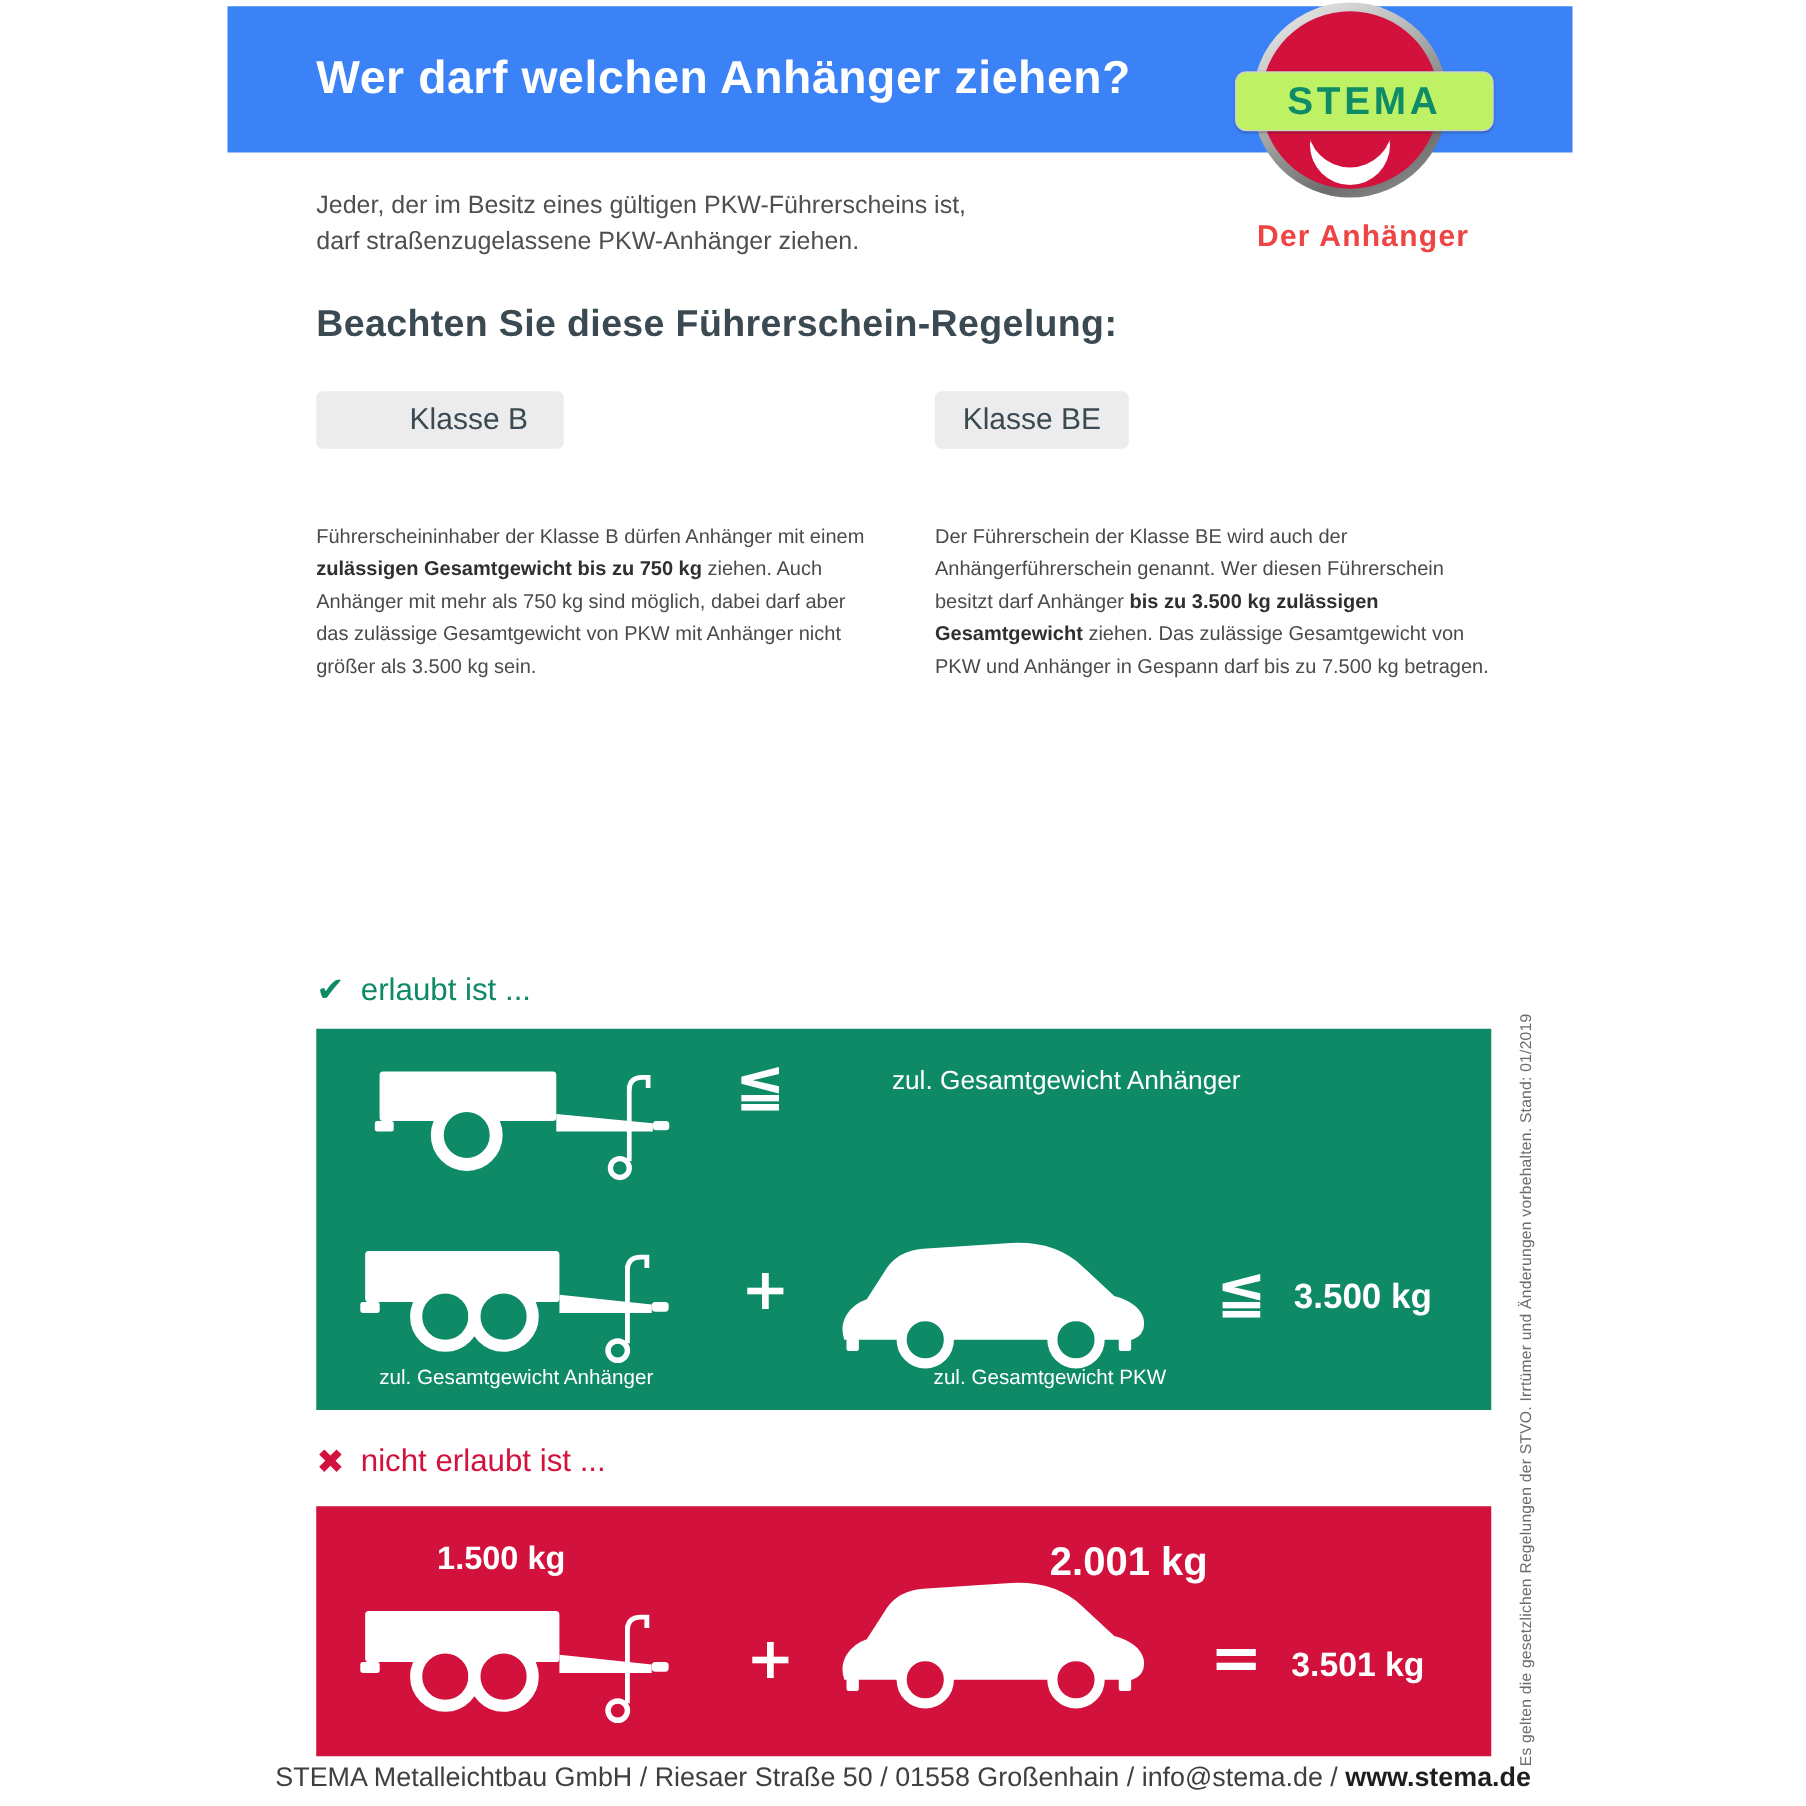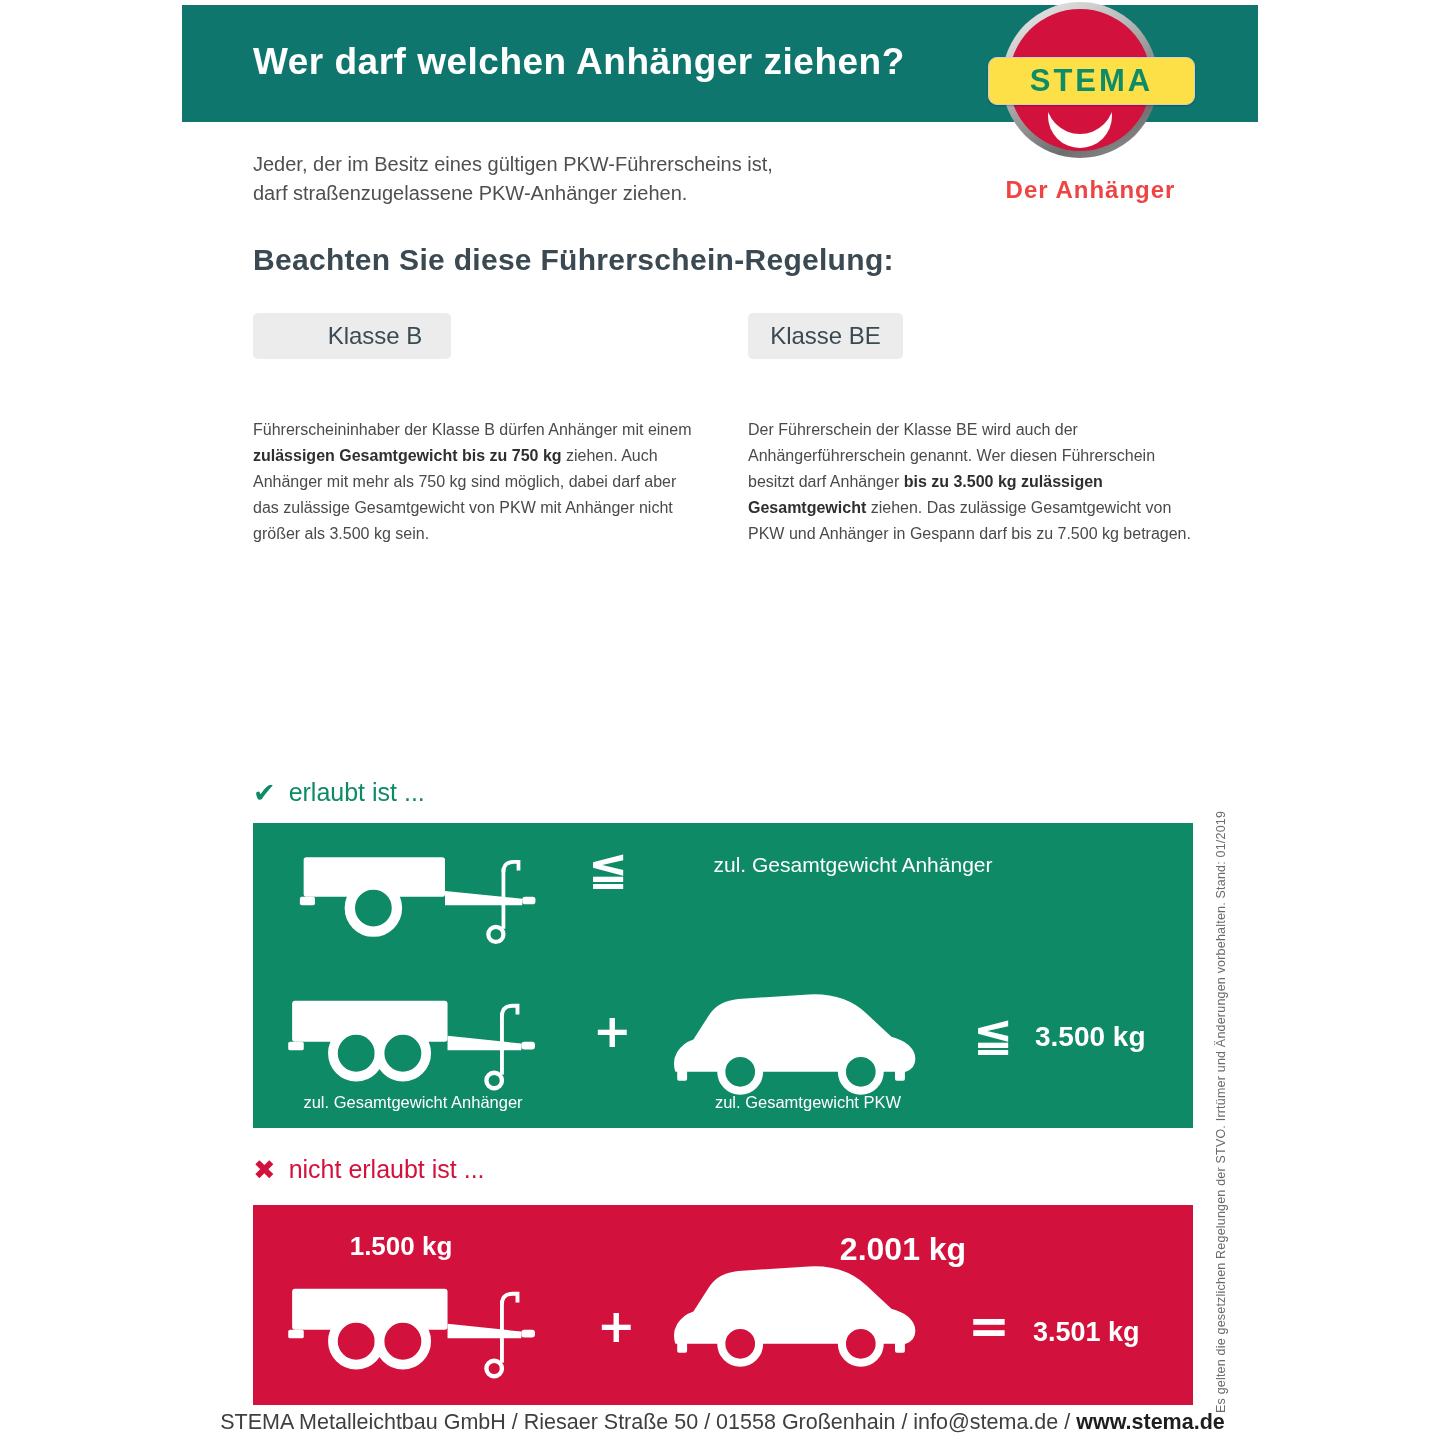--- a/index.html
+++ b/index.html
@@ -1,33 +1,33 @@
 <!DOCTYPE html>
 <html><head>
 <meta charset="utf-8">
 <style>
   html,body{margin:0;padding:0;background:#fff;}
   .page{
     position:relative;width:1445px;height:1445px;background:#ffffff;
     font-family:"Liberation Sans",sans-serif;overflow:hidden;
   }
   
-  .banner{position:absolute;left:182px;top:5px;width:1076px;height:117px;background:#0f766e;}
+  .banner{position:absolute;left:182px;top:5px;width:1076px;height:117px;background:#3b82f6;}
   .banner h1{
     margin:0;position:absolute;left:71px;top:36px;color:#ffffff;
     font-size:37px;font-weight:600;letter-spacing:.5px;white-space:nowrap;
   }
   .logo{position:absolute;left:1002px;top:2px;width:156px;height:156px;}
   .logo .ring{position:absolute;inset:0;border-radius:50%;
     background:linear-gradient(150deg,#f2f2f2 0%,#bcbcbc 35%,#6d6d6d 75%,#9a9a9a 100%);}
   .logo .disc{position:absolute;inset:7px;border-radius:50%;background:#d2113c;}
   .logo .crescent-w{position:absolute;left:46px;top:82px;width:64px;height:64px;border-radius:50%;background:#ffffff;}
   .logo .crescent-r{position:absolute;left:44px;top:64px;width:68px;height:68px;border-radius:50%;background:#d2113c;}
   .logo-band{
-    position:absolute;left:988px;top:57px;width:205px;height:46px;background:#fde047;
+    position:absolute;left:988px;top:57px;width:205px;height:46px;background:#bef264;
     border:1px solid #cfcfcf;border-radius:9px;display:flex;align-items:center;justify-content:center;
     box-shadow:0 1px 2px rgba(0,0,0,.25);
   }
   .logo-band span{font-size:31px;font-weight:800;color:#0e8c68;letter-spacing:3px;}
   .tagline{position:absolute;left:988px;top:176px;width:205px;text-align:center;
     font-size:24px;font-weight:700;color:#ef4444;letter-spacing:1px;}
   
   .intro{position:absolute;left:253px;top:150px;width:520px;font-size:20px;line-height:29px;
     color:#4f4f4f;white-space:pre-line;}
   
@@ -146,21 +146,21 @@
     <div class="abs op" style="left:340px;top:185px;font-size:46px;">+</div>
     <div class="abs" style="left:407px;top:166px;">
       <svg width="272" height="108" viewBox="0 0 280 120">
         <path d="M6,92 Q2,80 8,70 Q14,60 26,56 L44,28 Q54,13 76,11 L154,6 Q194,4 218,27 L246,53 Q268,59 272,73 Q275,87 262,92 Z" fill="#fff"></path>
         <rect x="8" y="90" width="11" height="12" rx="2" fill="#fff"></rect>
         <rect x="250" y="90" width="11" height="12" rx="2" fill="#fff"></rect>
         <circle cx="78" cy="92" r="21" fill="currentColor" stroke="#fff" stroke-width="9"></circle>
         <circle cx="212" cy="92" r="21" fill="currentColor" stroke="#fff" stroke-width="9"></circle>
       </svg>
     </div>
-    <div class="abs cap center" style="left:430px;top:270px;width:250px;font-size:16.5px;">zul. Gesamtgewicht PKW</div>
+    <div class="abs cap center" style="left:430px;top:270px;width:250px;font-size:16.5px;text-align:right;">zul. Gesamtgewicht PKW</div>
     <div class="abs op" style="left:720px;top:186px;font-size:48px;">≦</div>
     <div class="abs kg" style="left:782px;top:198px;font-size:28px;">3.500 kg</div>
   </div>
 
   <div class="flag no">
     <span class="glyph">✖</span>
     <span>nicht erlaubt ist ...</span>
   </div>
 
   <div class="box red">

